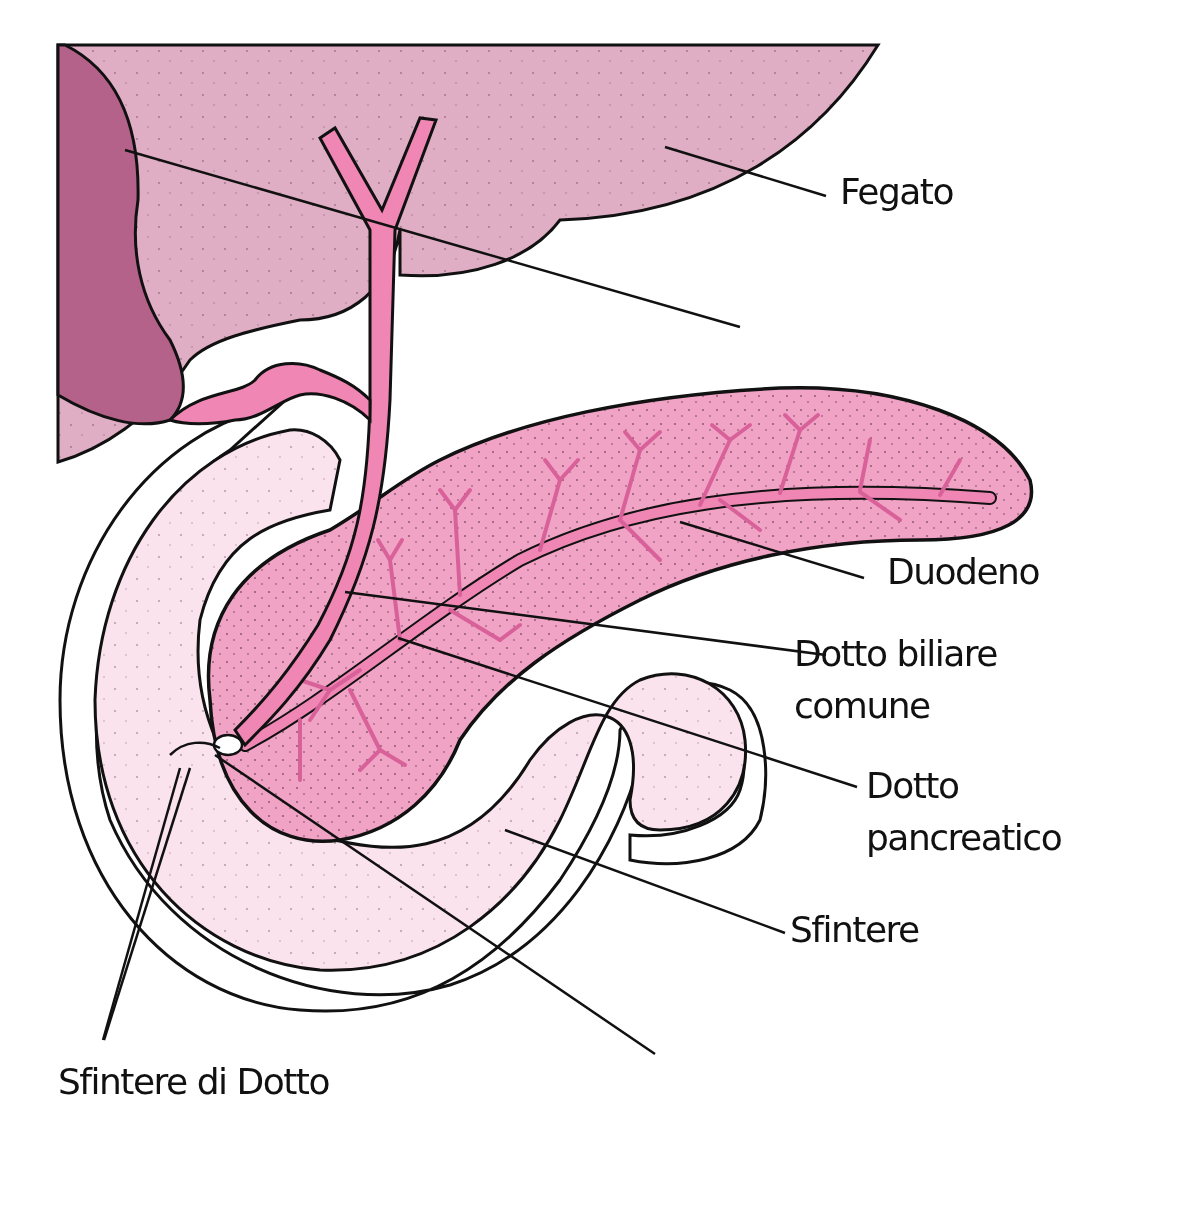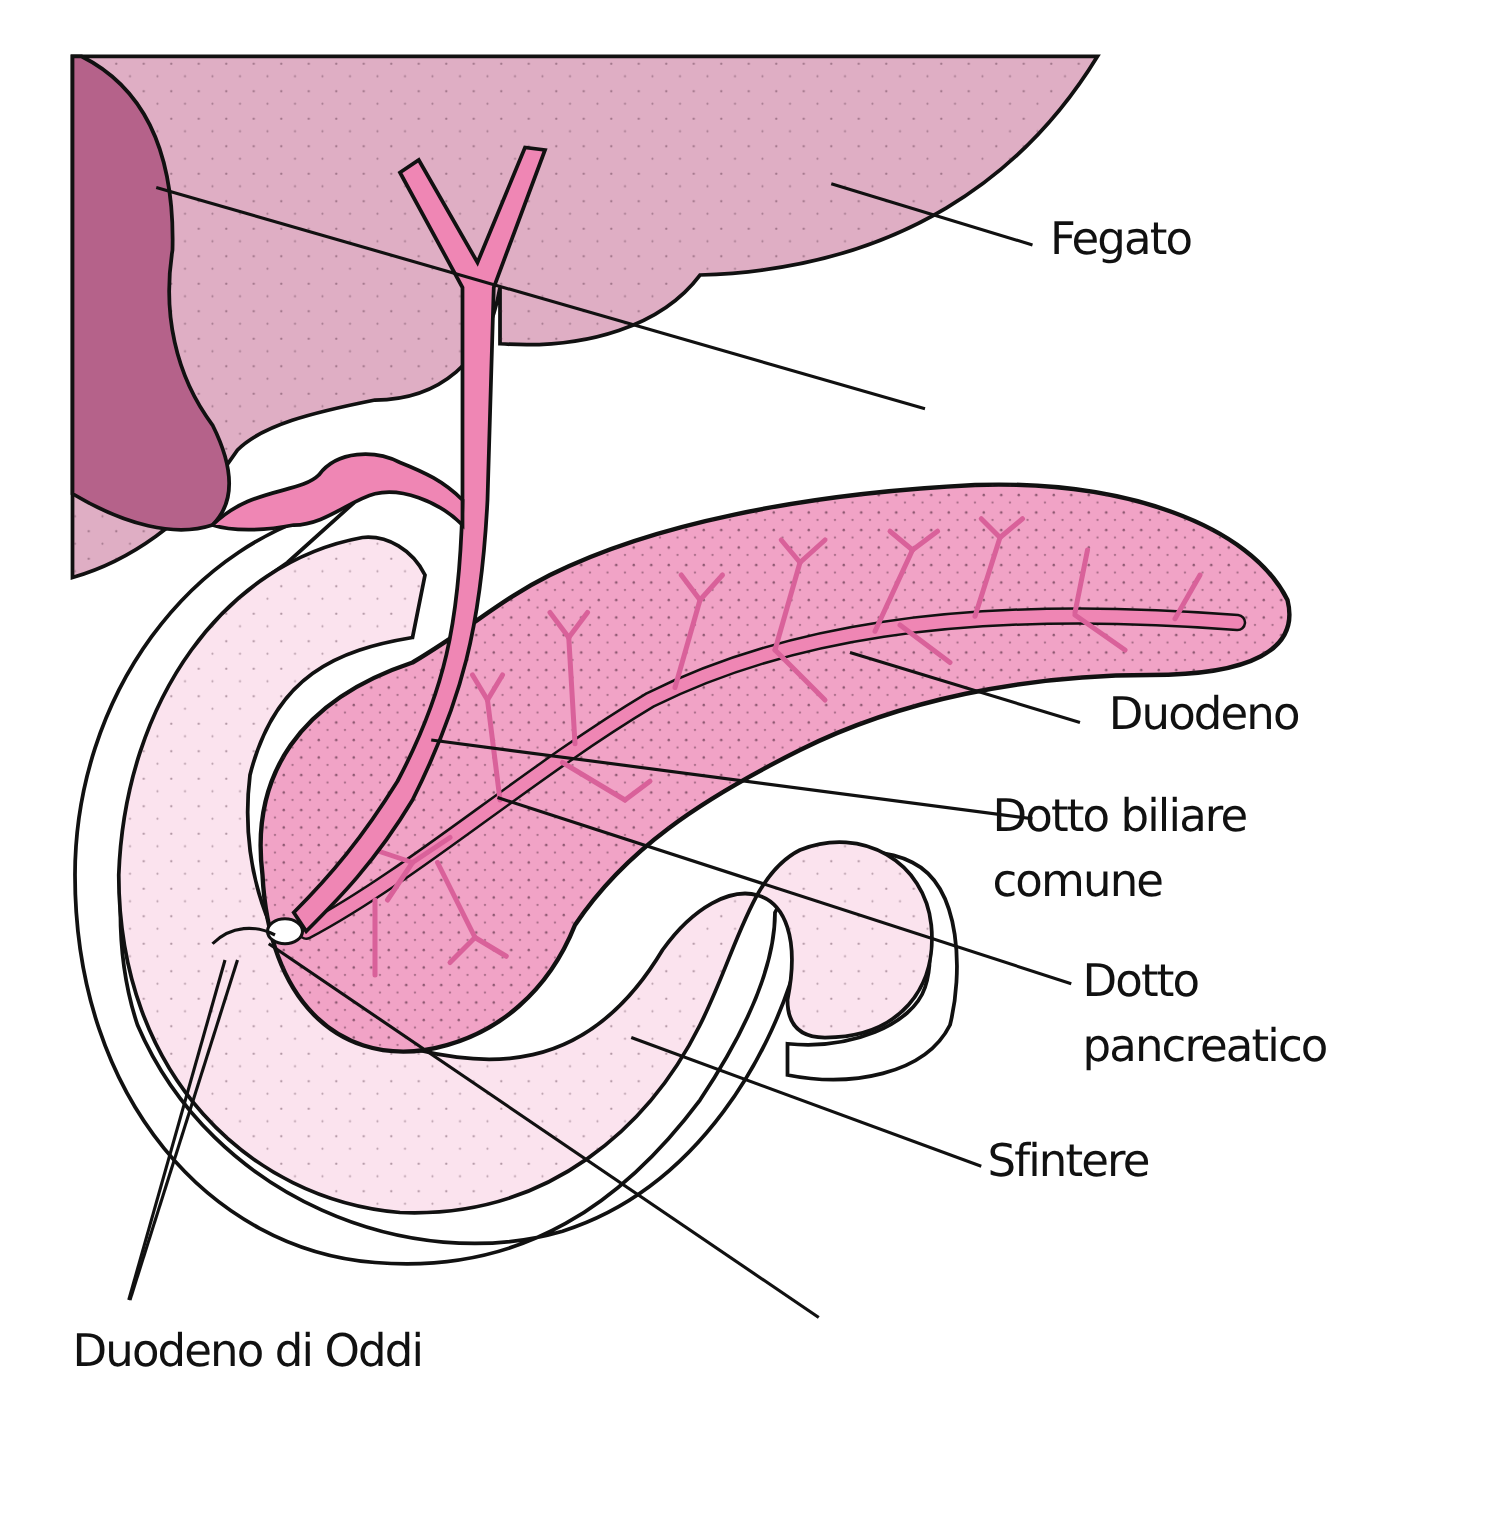--- a/index.html
+++ b/index.html
@@ -114,14 +114,14 @@
     </g>
   </svg>
 
   <div class="label" style="left:840px; top:166px;">Fegato</div>
   <div class="label" style="left:887px; top:546px;">Duodeno</div>
   <div class="label multi" style="left:794px; top:628px;">Dotto biliare
 comune</div>
   <div class="label multi" style="left:866px; top:760px;">Dotto
 pancreatico</div>
   <div class="label" style="left:790px; top:904px;">Sfintere</div>
-  <div class="label" style="left:58px; top:1056px;">Duodeno di Oddi</div>
+  <div class="label" style="left:58px; top:1056px;">Sfintere di Dotto</div>
 </div>
 
 </body></html>

